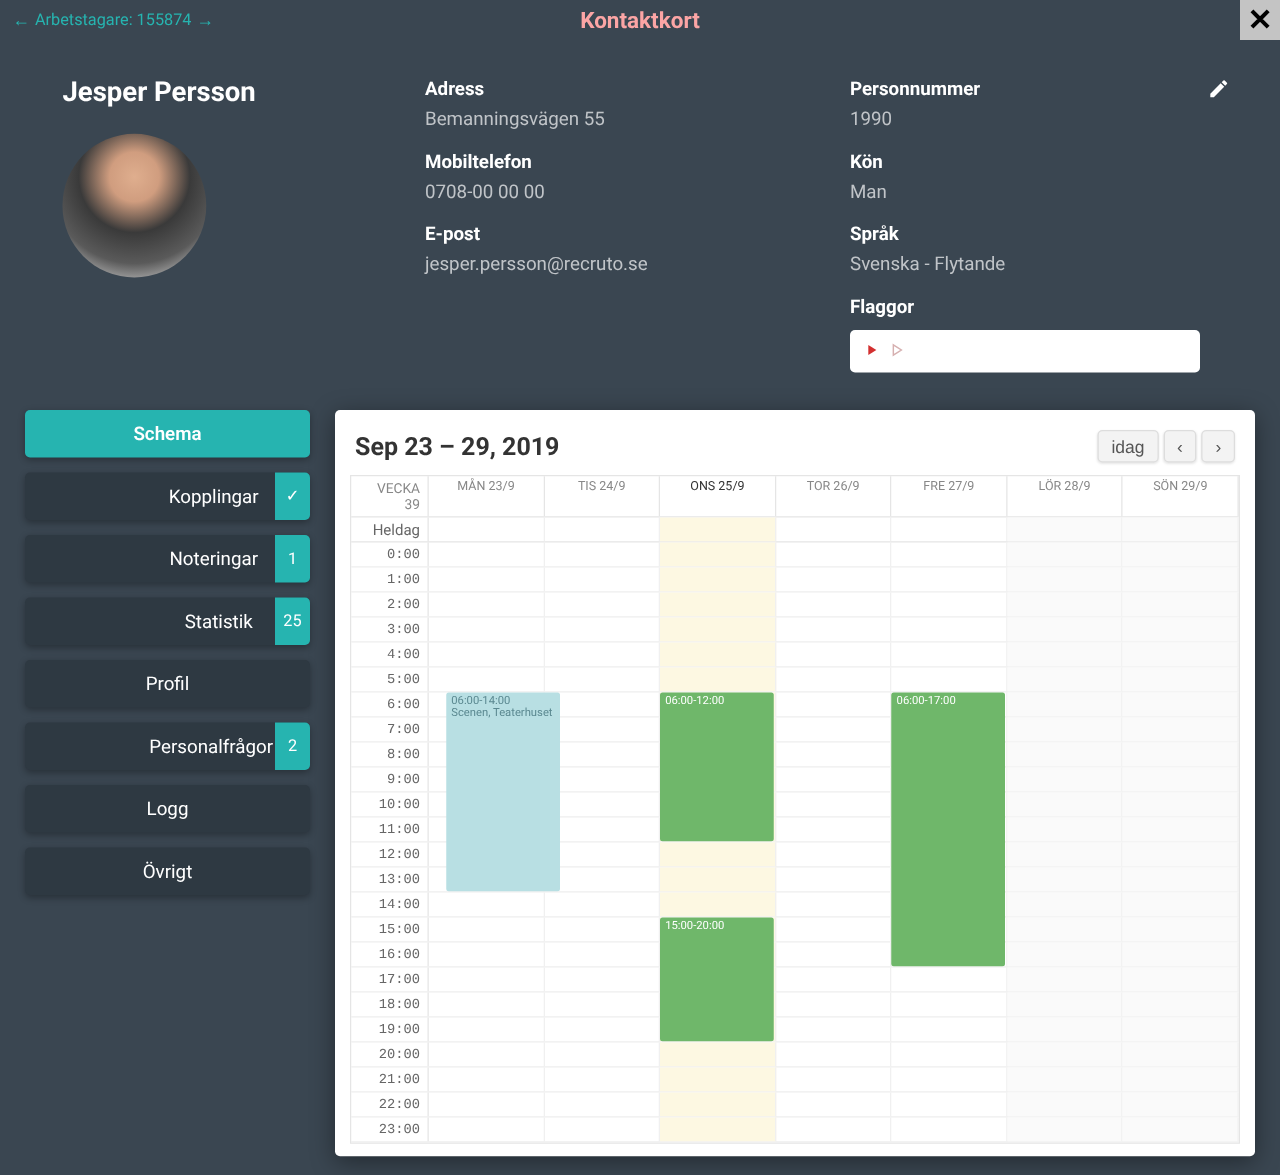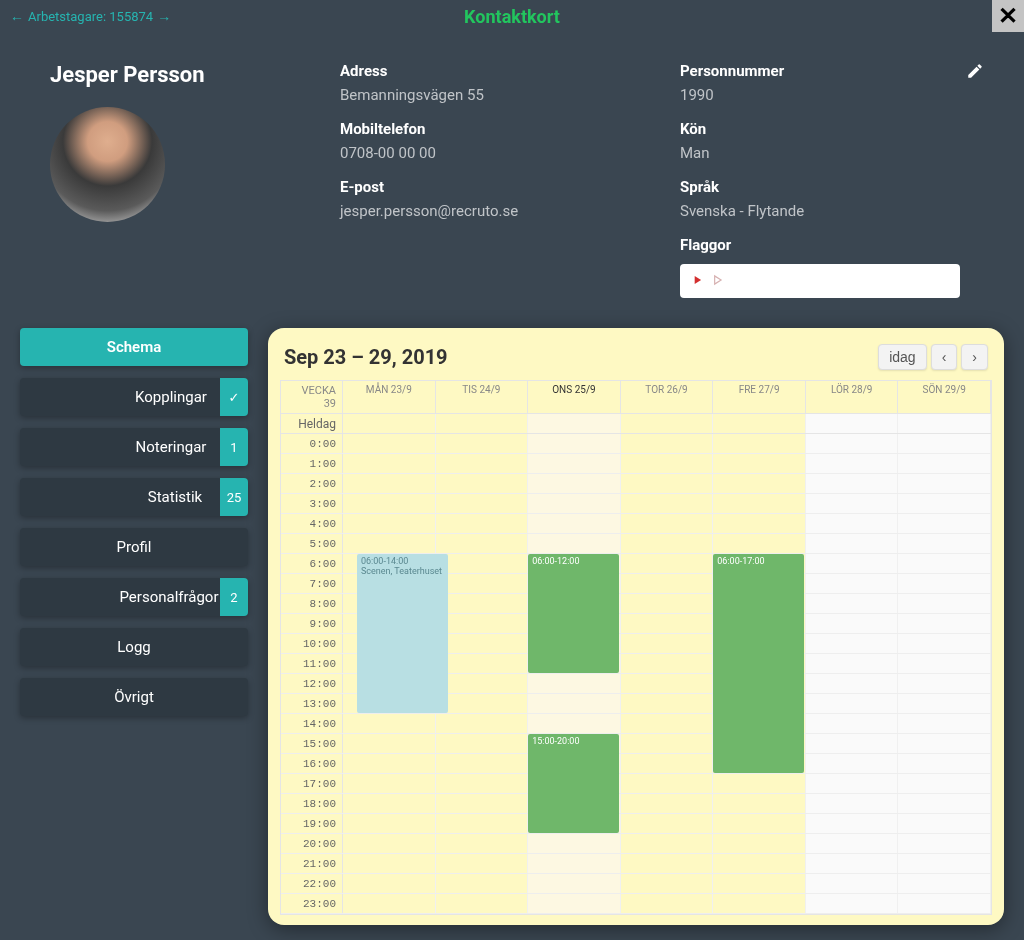--- a/index.html
+++ b/index.html
@@ -22,21 +22,21 @@
   display: flex;
   align-items: center;
   gap: 4px;
   color: #26b4b0;
   font-size: 13px;
 }
 .header-title {
   position: absolute;
   left: 50%;
   transform: translateX(-50%);
-  color: #22c55e;
+  color: #fca5a5;
   font-weight: 700;
   font-size: 18px;
 }
 .close-btn {
   position: absolute;
   right: 0;
   top: 0;
   width: 32px;
   height: 32px;
   background: #c4c4c4;
@@ -134,22 +134,22 @@
   justify-content: center;
   font-size: 13px;
 }
 .tab .badge.check::after { content: "✓"; }
 .tab.has-badge { justify-content: center; padding-left: 74px; }
 .tab.has-badge.center-82 { padding-left: 82px; }
 .tab.has-badge.center-70 { padding-left: 70px; }
 
 .calendar-panel {
   flex: 1;
-  background: #fef9c3;
-  border-radius: 16px;
+  background: #ffffff;
+  border-radius: 4px;
   padding: 10px 12px;
   box-shadow: 0 4px 20px rgba(0,0,0,.4);
 }
 .cal-header {
   display: flex;
   align-items: center;
   justify-content: space-between;
   padding: 6px 4px 10px 4px;
 }
 .cal-title { font-size: 20px; font-weight: 700; color: #333; }

